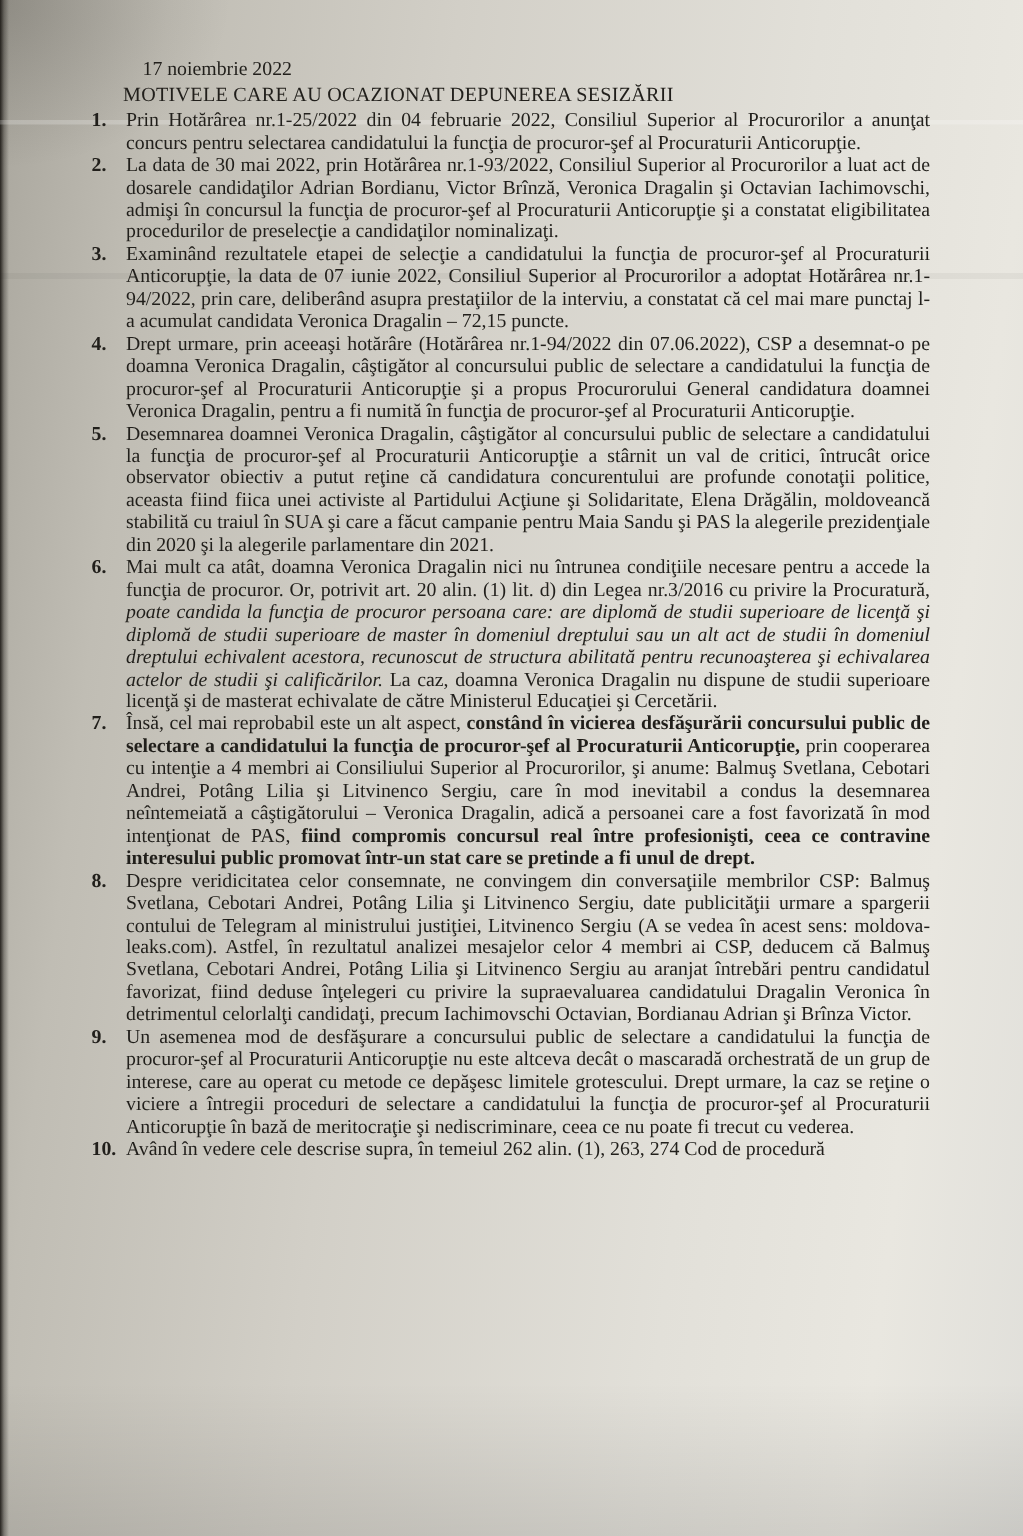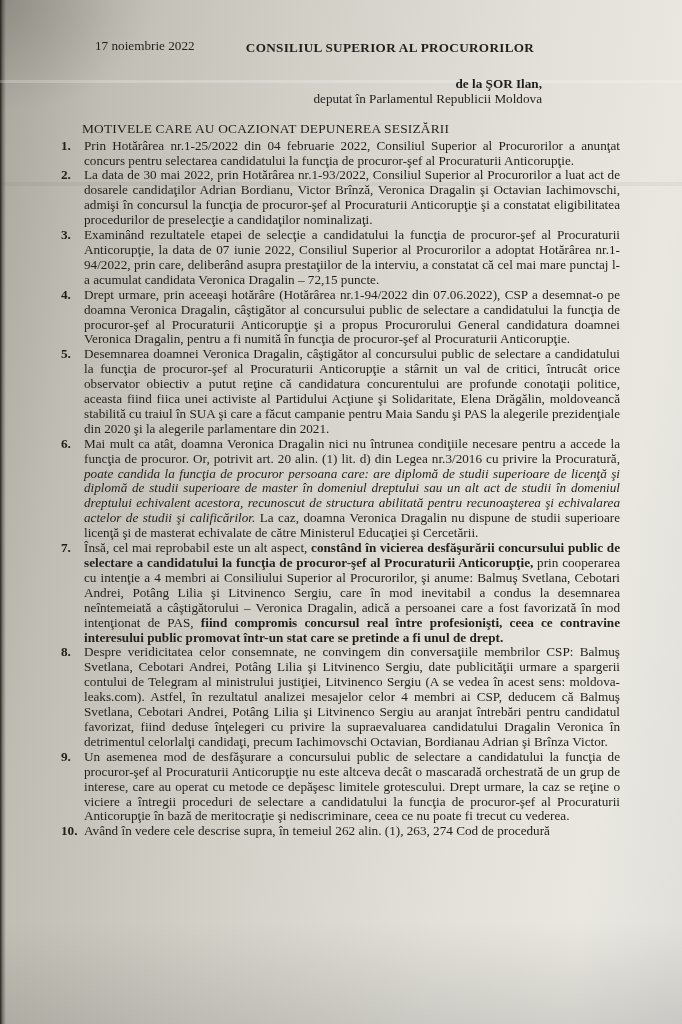--- a/index.html
+++ b/index.html
@@ -120,27 +120,22 @@
 <div id="photo">
   <div id="left-edge"></div>
   <div class="streak-light"></div>
   <div class="streak-dark"></div>
 
   <div id="content">
 
     <div id="date-line">17 noiembrie 2022</div>
 
     <div id="institution" class="center-col">
-      <div class="inst-name">CONSILIUL SUPERIOR AL PROCURORILOR</div>
     </div>
 
-    <div id="sender">
-      <div class="sender-name">de la ŞOR Ilan,</div>
-      <div class="sender-title">deputat în Parlamentul Republicii Moldova</div>
-    </div>
 
 
 
     <div id="section-heading">MOTIVELE CARE AU OCAZIONAT DEPUNEREA SESIZĂRII</div>
 
     <div id="sesizare-list">
         <div class="item"><span class="num">1.</span><span><span class="seg-normal">Prin Hotărârea nr.1-25/2022 din 04 februarie 2022, Consiliul Superior al Procurorilor a anunţat concurs pentru selectarea candidatului la funcţia de procuror-şef al Procuraturii Anticorupţie.</span></span></div>
         <div class="item"><span class="num">2.</span><span><span class="seg-normal">La data de 30 mai 2022, prin Hotărârea nr.1-93/2022, Consiliul Superior al Procurorilor a luat act de dosarele candidaţilor Adrian Bordianu, Victor Brînză, Veronica Dragalin şi Octavian Iachimovschi, admişi în concursul la funcţia de procuror-şef al Procuraturii Anticorupţie şi a constatat eligibilitatea procedurilor de preselecţie a candidaţilor nominalizaţi.</span></span></div>
         <div class="item"><span class="num">3.</span><span><span class="seg-normal">Examinând rezultatele etapei de selecţie a candidatului la funcţia de procuror-şef al Procuraturii Anticorupţie, la data de 07 iunie 2022, Consiliul Superior al Procurorilor a adoptat Hotărârea nr.1-94/2022, prin care, deliberând asupra prestaţiilor de la interviu, a constatat că cel mai mare punctaj l-a acumulat candidata Veronica Dragalin – 72,15 puncte.</span></span></div>
         <div class="item"><span class="num">4.</span><span><span class="seg-normal">Drept urmare, prin aceeaşi hotărâre (Hotărârea nr.1-94/2022 din 07.06.2022), CSP a desemnat-o pe doamna Veronica Dragalin, câştigător al concursului public de selectare a candidatului la funcţia de procuror-şef al Procuraturii Anticorupţie şi a propus Procurorului General candidatura doamnei Veronica Dragalin, pentru a fi numită în funcţia de procuror-şef al Procuraturii Anticorupţie.</span></span></div>

